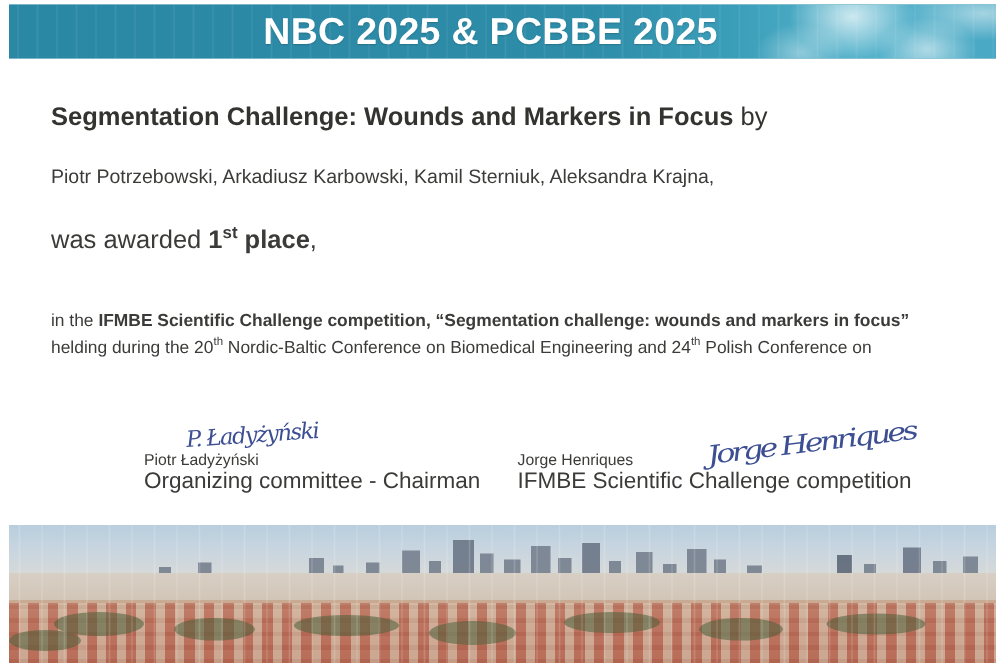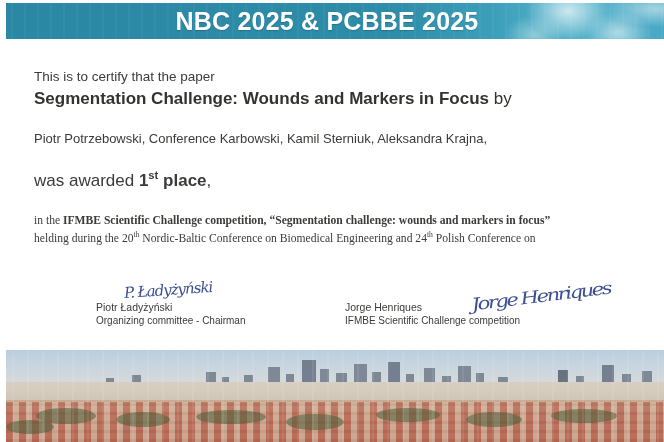--- a/index.html
+++ b/index.html
@@ -96,25 +96,24 @@
     line-height: 20px;
     color: #3b3b39;
   }
   .awarded b { font-weight: bold; }
   sup {
     font-size: 0.66em;
     vertical-align: super;
     line-height: 0;
   }
   .small-block {
-    margin-top: 21px;
+    margin-top: 35px;
     font-size: 11.6px;
     line-height: 18px;
     color: #3b3b39;
-    font-family: Liberation Serif, serif;
   }
   .small-block b { font-weight: bold; }
 
   
   .sig-row {
     position: absolute;
     left: 34px;
     top: 283px;
     width: 600px;
     height: 48px;
@@ -149,21 +148,21 @@
     letter-spacing: -2px;
   }
   .sig-name {
     font-size: 10.5px;
     line-height: 14px;
     color: #3b3b39;
     margin-top: 17px;
     white-space: nowrap;
   }
   .sig-role {
-    font-size: 10px;
+    font-size: 15px;
     line-height: 14px;
     color: #3b3b39;
     white-space: nowrap;
   }
 
   
   .photo {
     position: absolute;
     left: 6px;
     top: 350px;
@@ -230,28 +229,27 @@
 <body>
 
 <div class="banner">
   <div class="banner-texture"></div>
   <div class="banner-streaks"></div>
   <div class="banner-title">NBC 2025 &amp; PCBBE 2025</div>
 </div>
 
 <div class="body-area">
 
-  <div class="lead-line">This is to certify that the paper</div>
 
   <div class="paper-line">
     <span class="paper-title">Segmentation Challenge: Wounds and Markers in Focus</span><span> by</span>
   </div>
 
   <div class="authors">
-    <div>Piotr Potrzebowski, Conference Karbowski, Kamil Sterniuk, Aleksandra Krajna,</div>
+    <div>Piotr Potrzebowski, Arkadiusz Karbowski, Kamil Sterniuk, Aleksandra Krajna,</div>
   </div>
 
   <div class="awarded">
     <span>was awarded </span><b>1</b><b><sup>st</sup></b><b> place</b><span>,</span>
   </div>
 
   <div class="small-block">
     <div>
       <span>in the </span><b>IFMBE Scientific Challenge competition, “Segmentation challenge: wounds and markers in focus”</b>
     </div>

